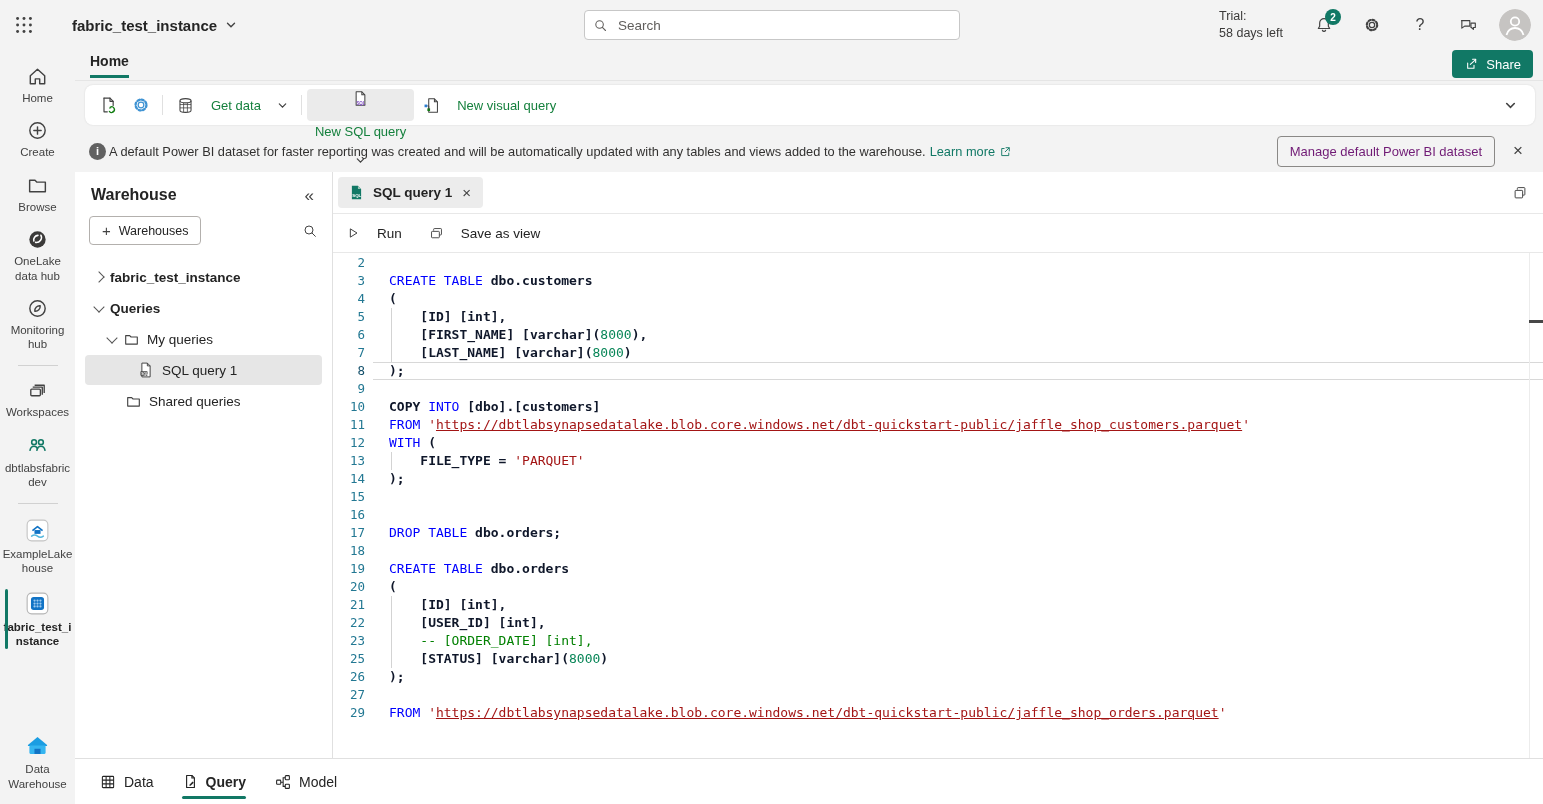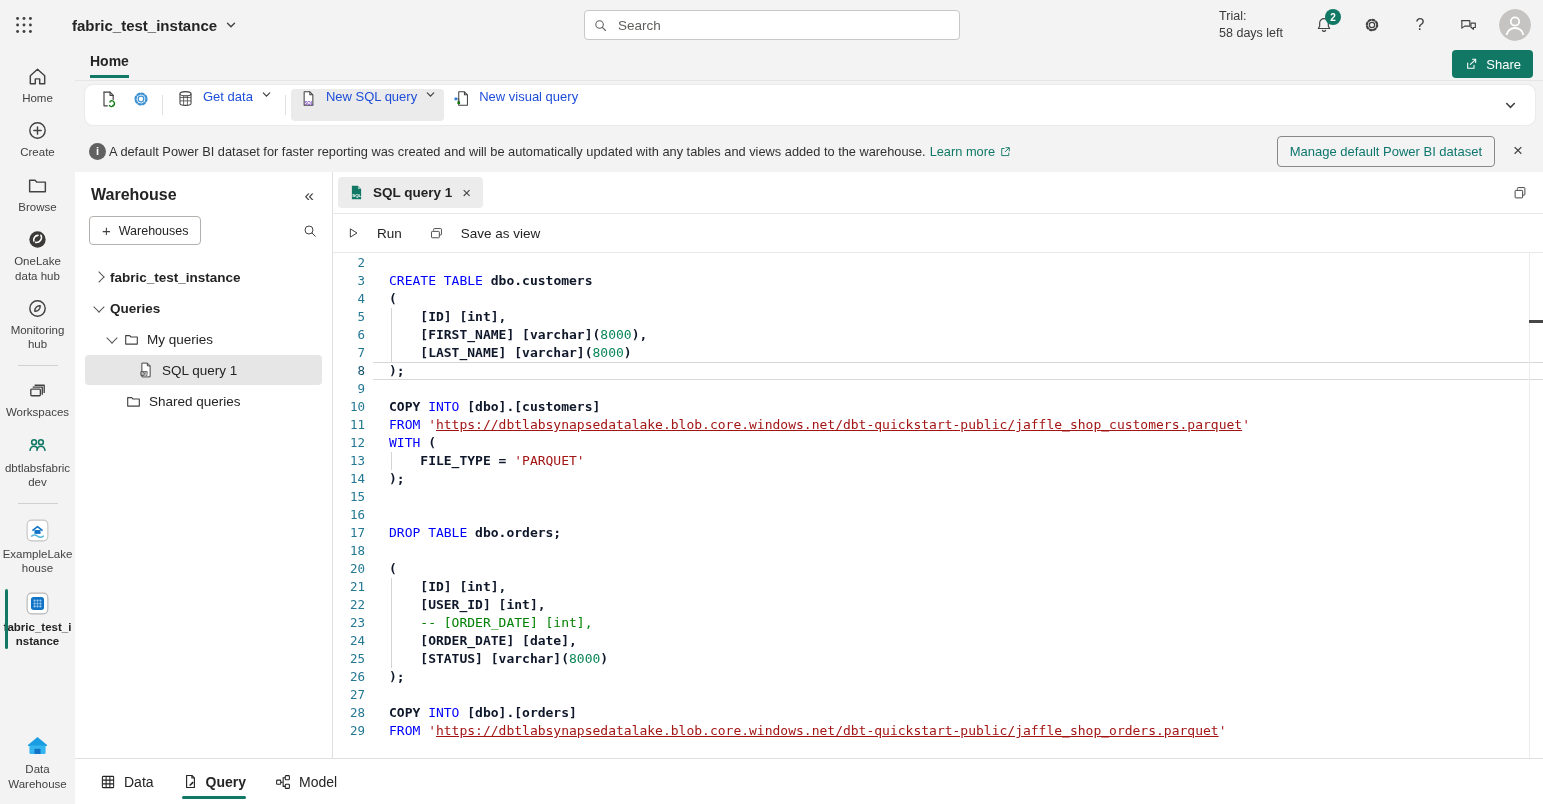--- a/index.html
+++ b/index.html
@@ -40,34 +40,34 @@
   #home-row{position:absolute;left:75px;top:50px;right:0;height:31px;display:flex;align-items:center;
             border-bottom:1px solid #e5e5e5;box-sizing:border-box;}
   .home-tab{margin-left:15px;font-size:14px;font-weight:600;padding-bottom:6px;border-bottom:3px solid #117865;cursor:pointer;}
   .share-btn{margin-left:auto;margin-right:10px;margin-bottom:2px;height:28px;background:#117865;color:#fff;border-radius:4px;
              display:flex;align-items:center;gap:6px;padding:0 12px;font-size:13px;cursor:pointer;}
 
   
   #ribbon{position:absolute;left:75px;top:81px;right:0;height:49px;}
   .ribbon-card{position:absolute;left:10px;right:8px;top:4px;height:40px;background:#fff;border-radius:8px;
                box-shadow:0 0 2px rgba(0,0,0,.12);display:flex;align-items:center;padding:0 8px;box-sizing:border-box;}
-  .tool-btn{height:32px;display:flex;align-items:flex-start;gap:8px;padding:0 8px;border-radius:4px;cursor:pointer;font-size:13px;color:#1d4ed8;}
+  .tool-btn{height:32px;display:flex;align-items:center;gap:16px;padding:0 8px;border-radius:4px;cursor:pointer;font-size:13px;color:#15803d;}
   .tool-btn.icon-only{width:32px;padding:0;justify-content:center;}
-  .tool-btn.active{background:#ebebeb;}
+  .tool-btn.active{background:#ebebeb;flex-direction:column;}
   .tool-div{width:1px;height:20px;background:#e0e0e0;margin:0 5px;}
   .ribbon-collapse{margin-left:auto;margin-right:10px;cursor:pointer;}
 
   
   #banner{position:absolute;left:75px;top:130px;right:0;height:42px;display:flex;align-items:center;padding-left:14px;box-sizing:border-box;}
   .info-ico{width:17px;height:17px;border-radius:50%;background:#616161;color:#fff;font-size:11px;font-weight:700;
             display:flex;align-items:center;justify-content:center;flex:0 0 auto;}
   .banner-text{font-size:12.8px;color:#323130;margin-left:3px;white-space:nowrap;}
   .learnmore{color:#117865;text-decoration:none;margin-left:4px;display:inline-flex;align-items:center;gap:4px;cursor:pointer;font-size:12.8px;}
   .manage-btn{margin-left:auto;height:29px;border:1px solid #8a8886;border-radius:4px;background:transparent;display:flex;
-              align-items:center;padding:0 12px;font-size:13px;cursor:pointer;white-space:nowrap;color:#0f766e;}
+              align-items:center;padding:0 12px;font-size:13px;cursor:pointer;white-space:nowrap;color:#701a75;}
   .banner-close{width:34px;text-align:center;font-size:17px;color:#424242;cursor:pointer;margin:0 8px 0 6px;}
 
   
   #content{position:absolute;left:75px;top:172px;right:0;bottom:46px;background:#fff;display:flex;}
 
   
   #explorer{width:258px;flex:0 0 auto;border-right:1px solid #e0e0e0;box-sizing:border-box;display:flex;flex-direction:column;}
   .exp-head{display:flex;align-items:center;justify-content:space-between;padding:14px 18px 10px 16px;}
   .exp-title{font-size:16px;font-weight:700;}
   .exp-collapse{font-size:17px;color:#424242;cursor:pointer;line-height:1;}
@@ -512,29 +512,28 @@
           <div class="line"><span class="gut">9</span><span class="lwrap"></span></div>
           <div class="line"><span class="gut">10</span><span class="lwrap"><span class="tok-d">COPY </span><span class="tok-k">INTO</span><span class="tok-d"> [dbo].[customers]</span></span></div>
           <div class="line"><span class="gut">11</span><span class="lwrap"><span class="tok-k">FROM</span><span class="tok-d"> </span><span class="tok-s">'</span><span class="tok-u">https://dbtlabsynapsedatalake.blob.core.windows.net/dbt-quickstart-public/jaffle_shop_customers.parquet</span><span class="tok-s">'</span></span></div>
           <div class="line"><span class="gut">12</span><span class="lwrap"><span class="tok-k">WITH</span><span class="tok-d"> (</span></span></div>
           <div class="line"><span class="gut">13</span><span class="lwrap"><span class="guide"></span><span class="tok-d">    FILE_TYPE = </span><span class="tok-s">'PARQUET'</span></span></div>
           <div class="line"><span class="gut">14</span><span class="lwrap"><span class="tok-d">);</span></span></div>
           <div class="line"><span class="gut">15</span><span class="lwrap"></span></div>
           <div class="line"><span class="gut">16</span><span class="lwrap"></span></div>
           <div class="line"><span class="gut">17</span><span class="lwrap"><span class="tok-k">DROP</span><span class="tok-d"> </span><span class="tok-k">TABLE</span><span class="tok-d"> dbo.orders;</span></span></div>
           <div class="line"><span class="gut">18</span><span class="lwrap"></span></div>
+          <div class="line"><span class="gut">19</span><span class="lwrap"><span class="tok-k">CREATE</span><span class="tok-d"> </span><span class="tok-k">TABLE</span><span class="tok-d"> dbo.orders</span></span></div>
           <div class="line"><span class="gut">20</span><span class="lwrap"><span class="tok-d">(</span></span></div>
           <div class="line"><span class="gut">21</span><span class="lwrap"><span class="guide"></span><span class="tok-d">    [ID] [int],</span></span></div>
           <div class="line"><span class="gut">22</span><span class="lwrap"><span class="guide"></span><span class="tok-d">    [USER_ID] [int],</span></span></div>
           <div class="line"><span class="gut">23</span><span class="lwrap"><span class="guide"></span><span class="tok-c">    -- [ORDER_DATE] [int],</span></span></div>
-          <div class="line"><span class="gut">24</span><span class="lwrap"><span class="guide"></span><span class="tok-d">    [ORDER_DATE] [date],</span></span></div>
           <div class="line"><span class="gut">25</span><span class="lwrap"><span class="guide"></span><span class="tok-d">    [STATUS] [varchar](</span><span class="tok-num">8000</span><span class="tok-d">)</span></span></div>
           <div class="line"><span class="gut">26</span><span class="lwrap"><span class="tok-d">);</span></span></div>
           <div class="line"><span class="gut">27</span><span class="lwrap"></span></div>
-          <div class="line"><span class="gut">28</span><span class="lwrap"><span class="tok-d">COPY </span><span class="tok-k">INTO</span><span class="tok-d"> [dbo].[orders]</span></span></div>
           <div class="line"><span class="gut">29</span><span class="lwrap"><span class="tok-k">FROM</span><span class="tok-d"> </span><span class="tok-s">'</span><span class="tok-u">https://dbtlabsynapsedatalake.blob.core.windows.net/dbt-quickstart-public/jaffle_shop_orders.parquet</span><span class="tok-s">'</span></span></div>
         </div>
       <div class="scroll-line"></div>
       <div class="scroll-mark"></div>
     </div>
   </div>
 </div>
 
 <div id="bottombar">
   <div class="bb-tab">

